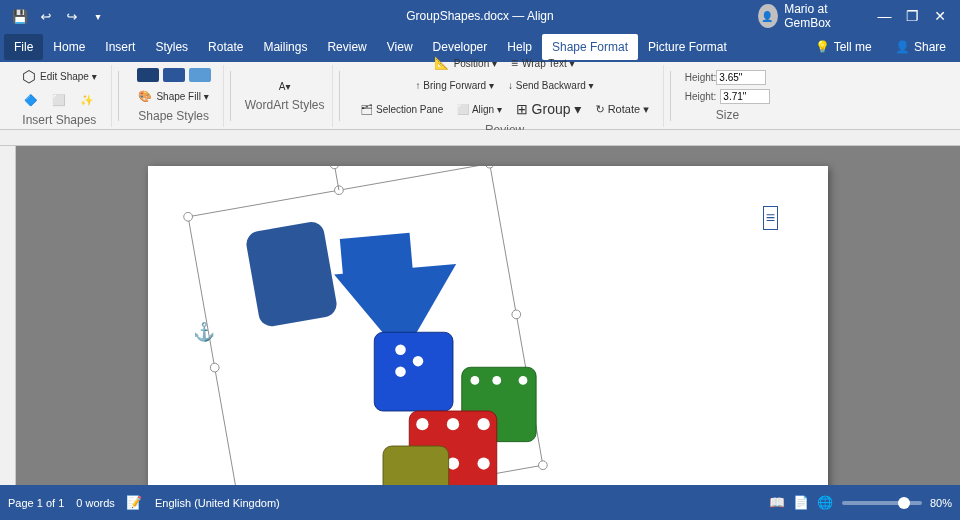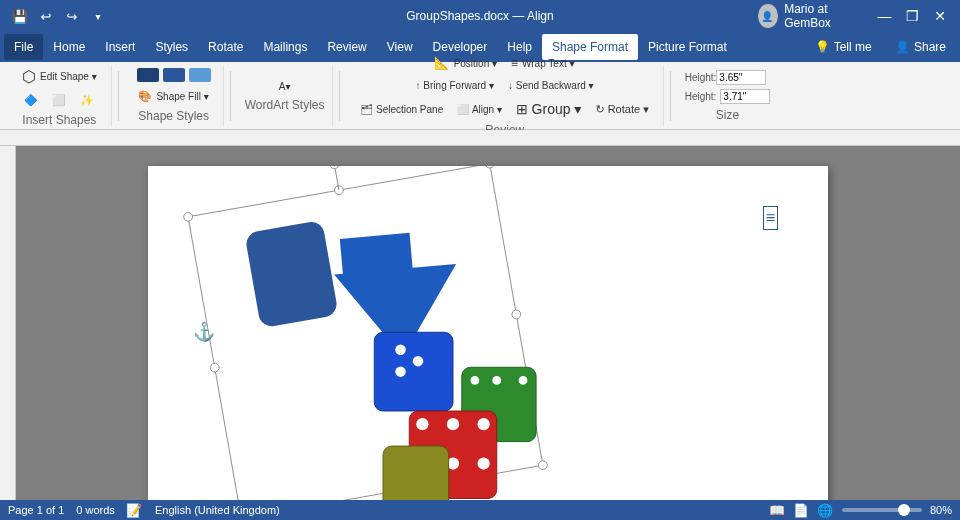--- a/index.html
+++ b/index.html
@@ -228,21 +228,21 @@
       width: 100%;
       height: 100%;
     }
 
     
     .status-bar {
       background: #2b579a;
       color: white;
       display: flex;
       align-items: center;
-      height: 20px;
+      height: 35px;
       padding: 0 8px;
       font-size: 11px;
       flex-shrink: 0;
     }
     .status-left {
       display: flex;
       align-items: center;
       gap: 12px;
     }
     .status-right {

